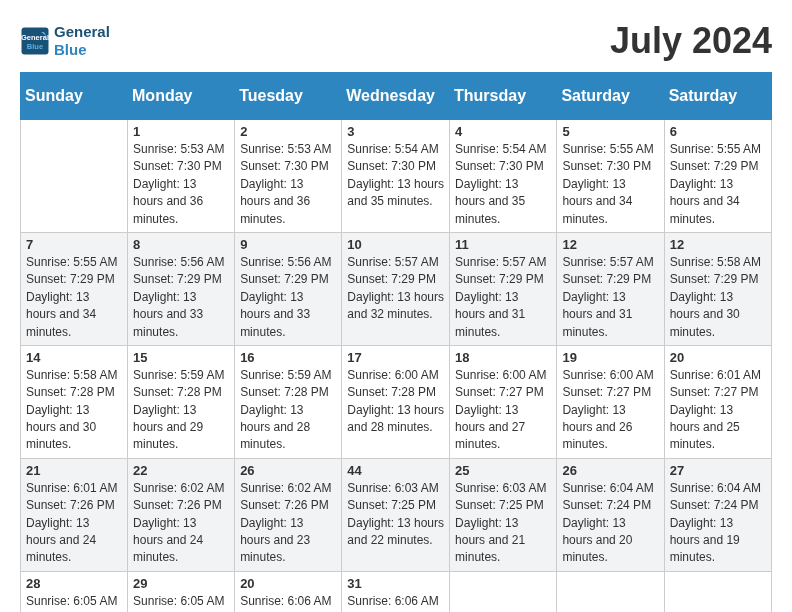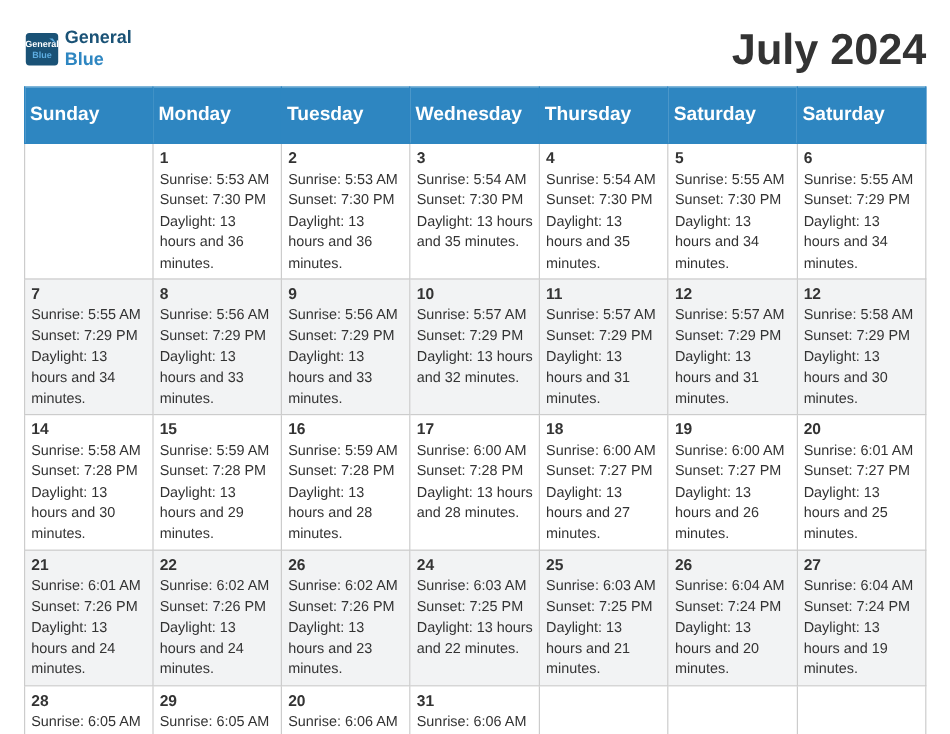--- a/index.html
+++ b/index.html
@@ -252,21 +252,21 @@
 Sunset: 7:26 PM
 Daylight: 13 hours and 24 minutes.</div>
         </td>
         <td>
           <span class="day-number">26</span>
           <div class="day-info" style="white-space: pre-line;">Sunrise: 6:02 AM
 Sunset: 7:26 PM
 Daylight: 13 hours and 23 minutes.</div>
         </td>
         <td>
-          <span class="day-number">24</span>
+          <span class="day-number">44</span>
           <div class="day-info" style="white-space: pre-line;">Sunrise: 6:03 AM
 Sunset: 7:25 PM
 Daylight: 13 hours and 22 minutes.</div>
         </td>
         <td>
           <span class="day-number">25</span>
           <div class="day-info" style="white-space: pre-line;">Sunrise: 6:03 AM
 Sunset: 7:25 PM
 Daylight: 13 hours and 21 minutes.</div>
         </td>

